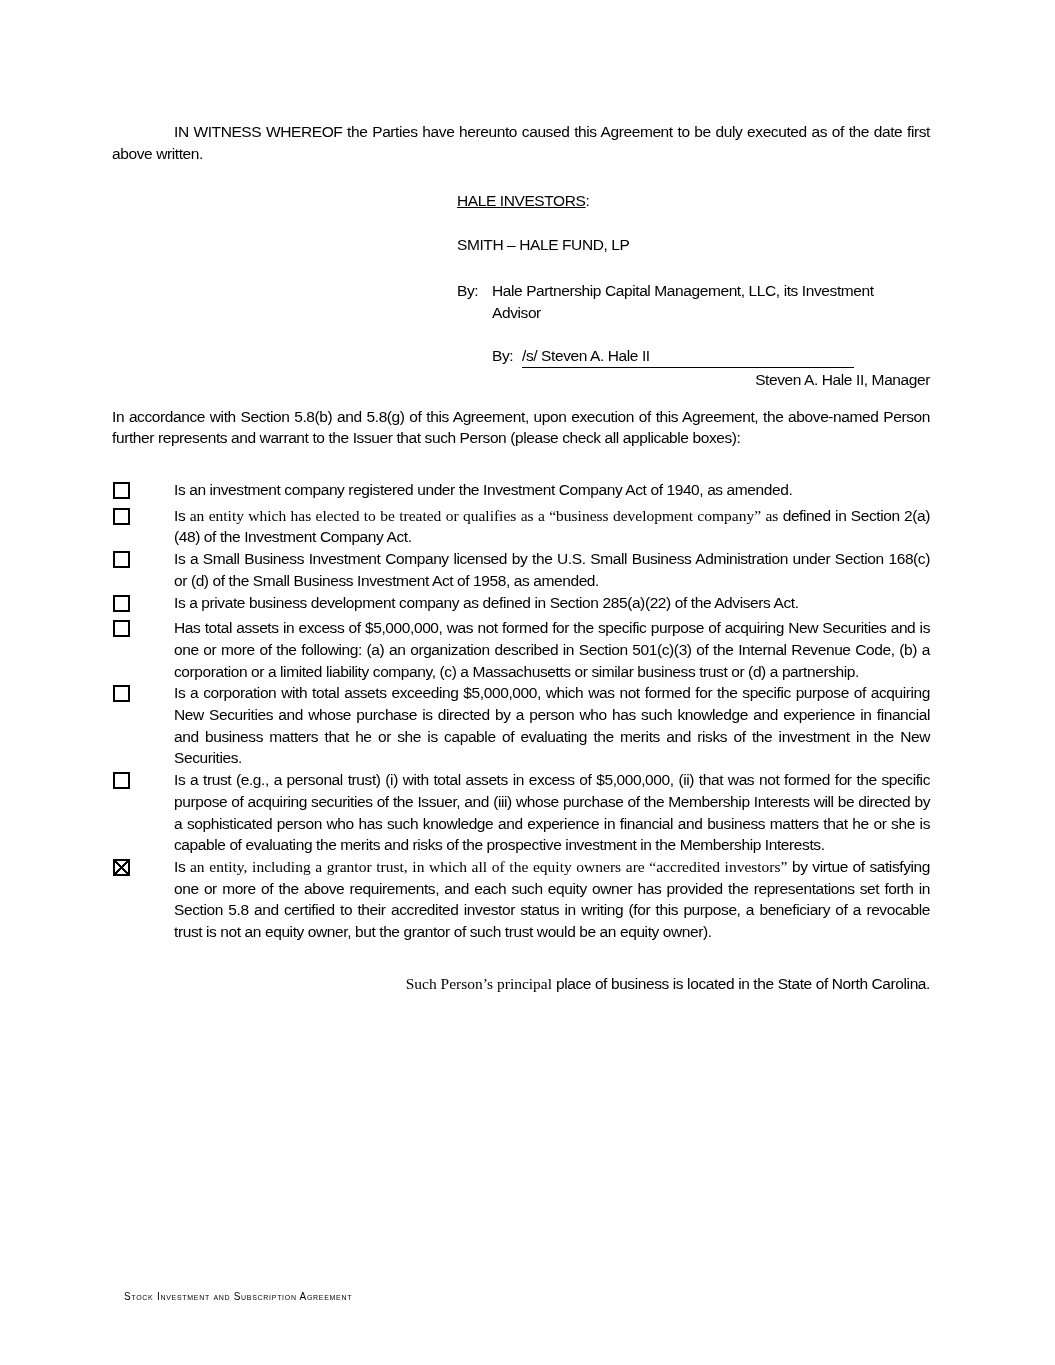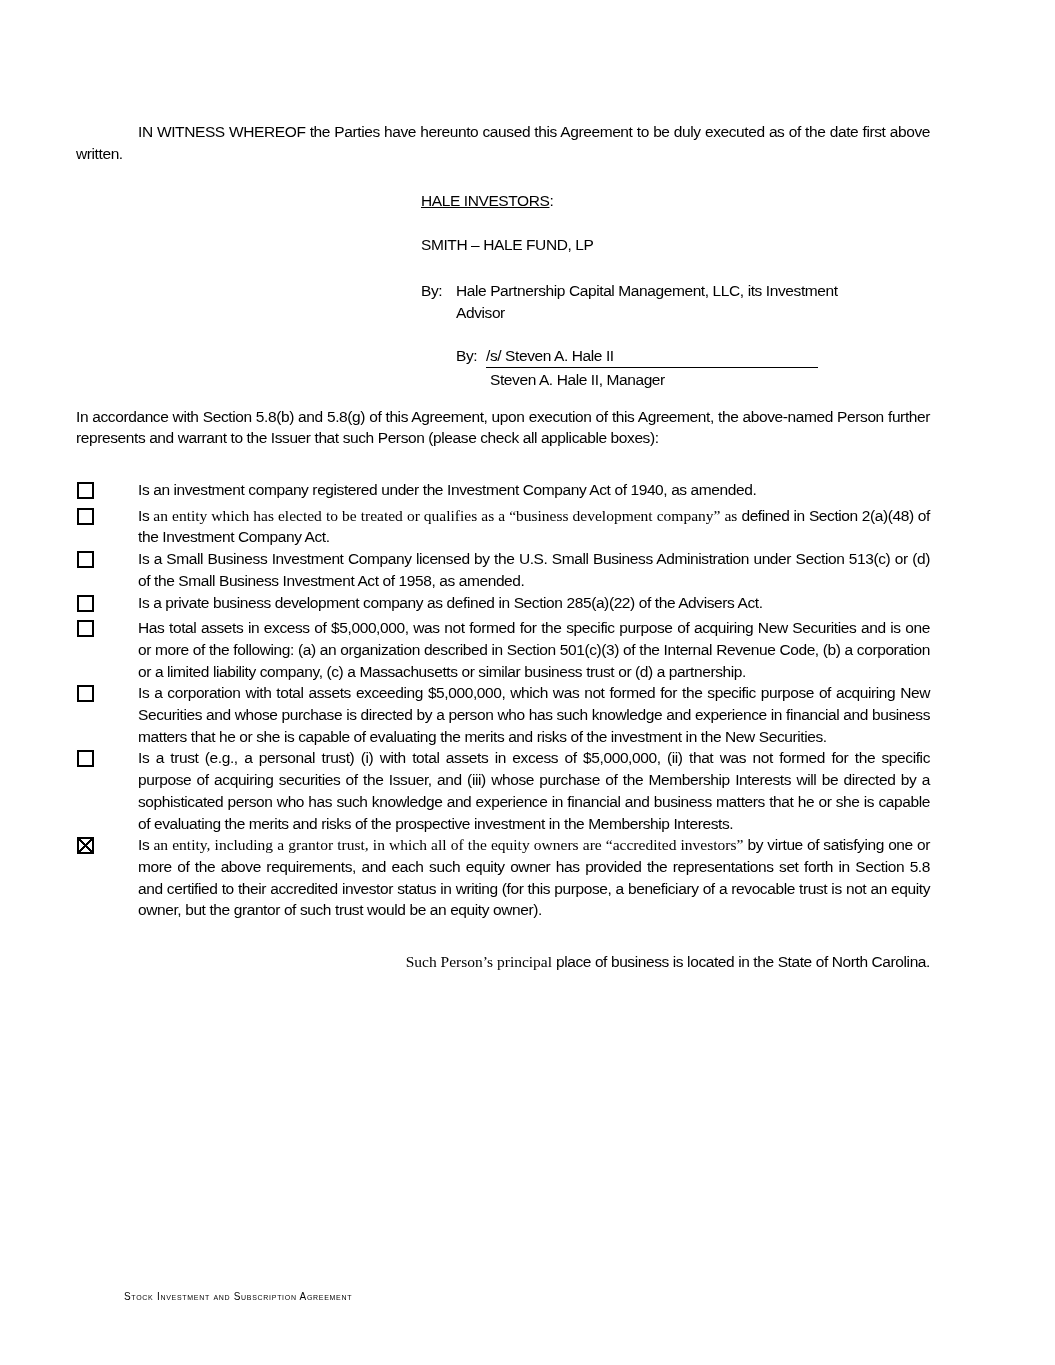--- a/index.html
+++ b/index.html
@@ -9,21 +9,21 @@
     background: #ffffff;
     color: #000000;
     font-family: "Liberation Sans", sans-serif;
     font-size: 15.5px;
     letter-spacing: -0.4px;
     line-height: 21.7px;
     position: relative;
     overflow: hidden;
   }
   .page {
-    padding: 121px 125px 0 76px;
+    padding: 121px 125px 0 112px;
   }
   .serif {
     font-family: "Liberation Serif", serif;
     letter-spacing: 0px;
   }
   .sans { font-family: "Liberation Sans", sans-serif; }
 
   
   .p-intro {
     margin: 0;
@@ -40,21 +40,21 @@
   .sig-by1 .by-label { width: 35px; flex: 0 0 35px; }
   .sig-by1 .by-text { width: 428px; }
   .sig-by2 { margin: 0; margin-left: 35px; display: flex; }
   .sig-by2 .by-label { flex: 0 0 30px; }
   .sig-line {
     display: inline-block;
     width: 332px;
     border-bottom: 1.6px solid #000;
     white-space: nowrap;
   }
-  .sig-name { margin: 1px 0 0 69px; }
+  .sig-name { margin: 1px 0 0 69px; text-align: right; }
 
   
   .p-reps {
     margin: 15px 0 0 0;
     text-align: justify;
   }
 
   
   .checklist { margin-top: 30px; }
   .check-item { display: flex; }
@@ -121,21 +121,21 @@
       <div class="item-text"><span class="sans">Is an investment company registered under the Investment Company Act of 1940, as amended.</span><span class="serif"></span><span class="sans"></span></div>
     </div>
 
     <div class="check-item">
       <div class="box-cell"><span class="checkbox" data-checked="false"></span></div>
       <div class="item-text"><span class="sans">Is </span><span class="serif">an entity which has elected to be treated or qualifies as a “business development company” as </span><span class="sans">defined in Section 2(a)(48) of the Investment Company Act.</span></div>
     </div>
 
     <div class="check-item">
       <div class="box-cell"><span class="checkbox" data-checked="false"></span></div>
-      <div class="item-text"><span class="sans">Is a Small Business Investment Company licensed by the U.S. Small Business Administration under Section 513(c) or (d) of the Small Business Investment Act of 1958, as amended.</span><span class="serif"></span><span class="sans"></span></div>
+      <div class="item-text"><span class="sans">Is a Small Business Investment Company licensed by the U.S. Small Business Administration under Section 168(c) or (d) of the Small Business Investment Act of 1958, as amended.</span><span class="serif"></span><span class="sans"></span></div>
     </div>
 
     <div class="check-item">
       <div class="box-cell"><span class="checkbox" data-checked="false"></span></div>
       <div class="item-text"><span class="sans">Is a private business development company as defined in Section 285(a)(22) of the Advisers Act.</span><span class="serif"></span><span class="sans"></span></div>
     </div>
 
     <div class="check-item">
       <div class="box-cell"><span class="checkbox" data-checked="false"></span></div>
       <div class="item-text"><span class="sans">Has total assets in excess of $5,000,000, was not formed for the specific purpose of acquiring New Securities and is one or more of the following:  (a) an organization described in Section 501(c)(3) of the Internal Revenue Code, (b) a corporation or a limited liability company, (c) a Massachusetts or similar business trust or (d) a partnership.</span><span class="serif"></span><span class="sans"></span></div>

